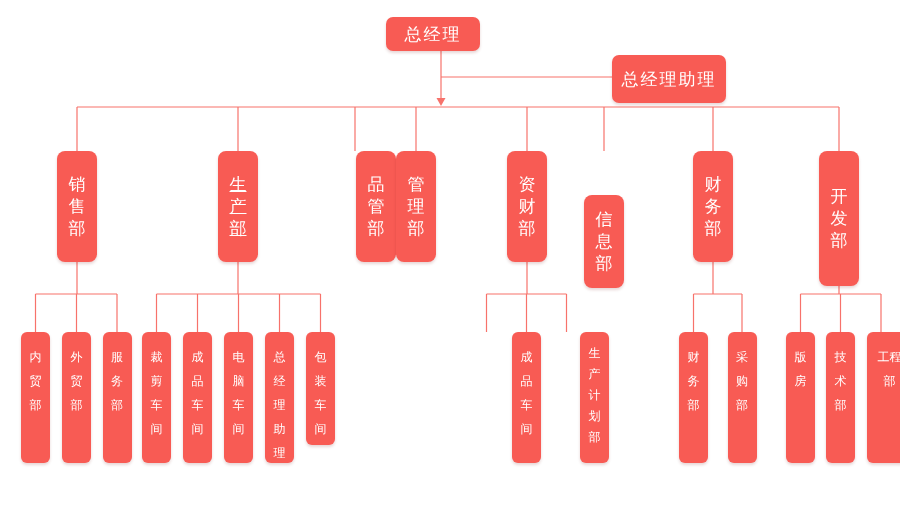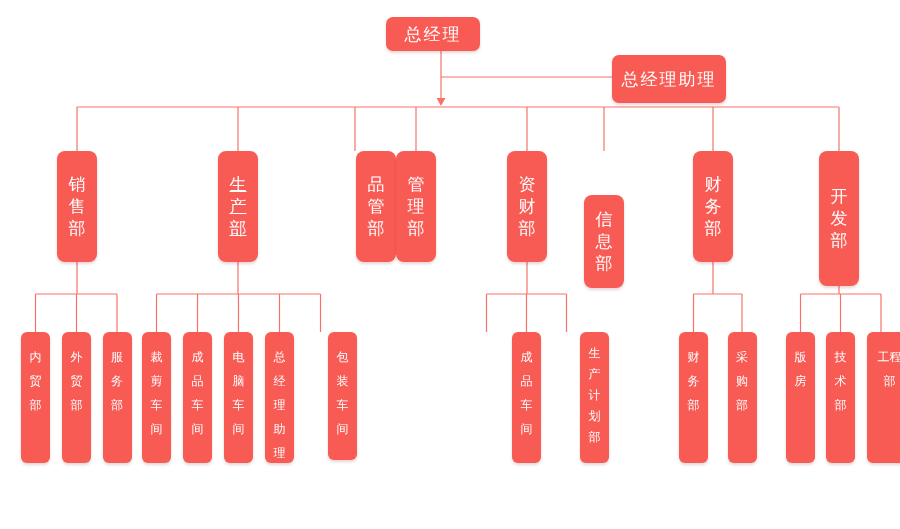--- a/index.html
+++ b/index.html
@@ -104,21 +104,21 @@
     <div class="node hbox" style="left: 612px; top: 55px; width: 114px; height: 48px;">总经理助理</div>
     <div class="node vbox l2" style="left: 57px; top: 151px; width: 40px; height: 111px;">销售部</div>
     <div class="node vbox l3" style="left: 21px; top: 332px; width: 29px; height: 131px;">内贸部</div>
     <div class="node vbox l3" style="left: 62px; top: 332px; width: 29px; height: 131px;">外贸部</div>
     <div class="node vbox l3" style="left: 102.5px; top: 332px; width: 29px; height: 131px;">服务部</div>
     <div class="node vbox l2" style="left: 218px; top: 151px; width: 40px; height: 111px; text-decoration: underline;">生产部</div>
     <div class="node vbox l3" style="left: 142px; top: 332px; width: 29px; height: 131px;">裁剪车间</div>
     <div class="node vbox l3" style="left: 183px; top: 332px; width: 29px; height: 131px;">成品车间</div>
     <div class="node vbox l3" style="left: 224px; top: 332px; width: 29px; height: 131px;">电脑车间</div>
     <div class="node vbox l3" style="left: 265px; top: 332px; width: 29px; height: 131px;">总经理助理</div>
-    <div class="node vbox l3" style="left: 306px; top: 332px; width: 29px; height: 128px; margin-left: 22px;">包装车间</div>
+    <div class="node vbox l3" style="left: 306px; top: 332px; width: 29px; height: 113px;">包装车间</div>
     <div class="node vbox l2" style="left: 335px; top: 151px; width: 40px; height: 111px; margin-left: 21px;">品管部</div>
     <div class="node vbox l2" style="left: 396px; top: 151px; width: 40px; height: 111px;">管理部</div>
     <div class="node vbox l2" style="left: 507px; top: 151px; width: 40px; height: 111px;">资财部</div>
     <div class="node vbox l3" style="left: 512px; top: 332px; width: 29px; height: 131px;">成品车间</div>
     <div class="node vbox l3 tight" style="left: 552px; top: 332px; width: 29px; height: 131px; margin-left: 28px;">生产计划部</div>
     <div class="node vbox l2" style="left: 584px; top: 151px; width: 40px; height: 93px; margin-top: 44px;">信息部</div>
     <div class="node vbox l2" style="left: 693px; top: 151px; width: 40px; height: 111px;">财务部</div>
     <div class="node vbox l3" style="left: 679px; top: 332px; width: 29px; height: 131px;">财务部</div>
     <div class="node vbox l3" style="left: 727.5px; top: 332px; width: 29px; height: 131px;">采购部</div>
     <div class="node vbox l2" style="left: 819px; top: 151px; width: 40px; height: 135px; text-align: center;">开发部</div>

